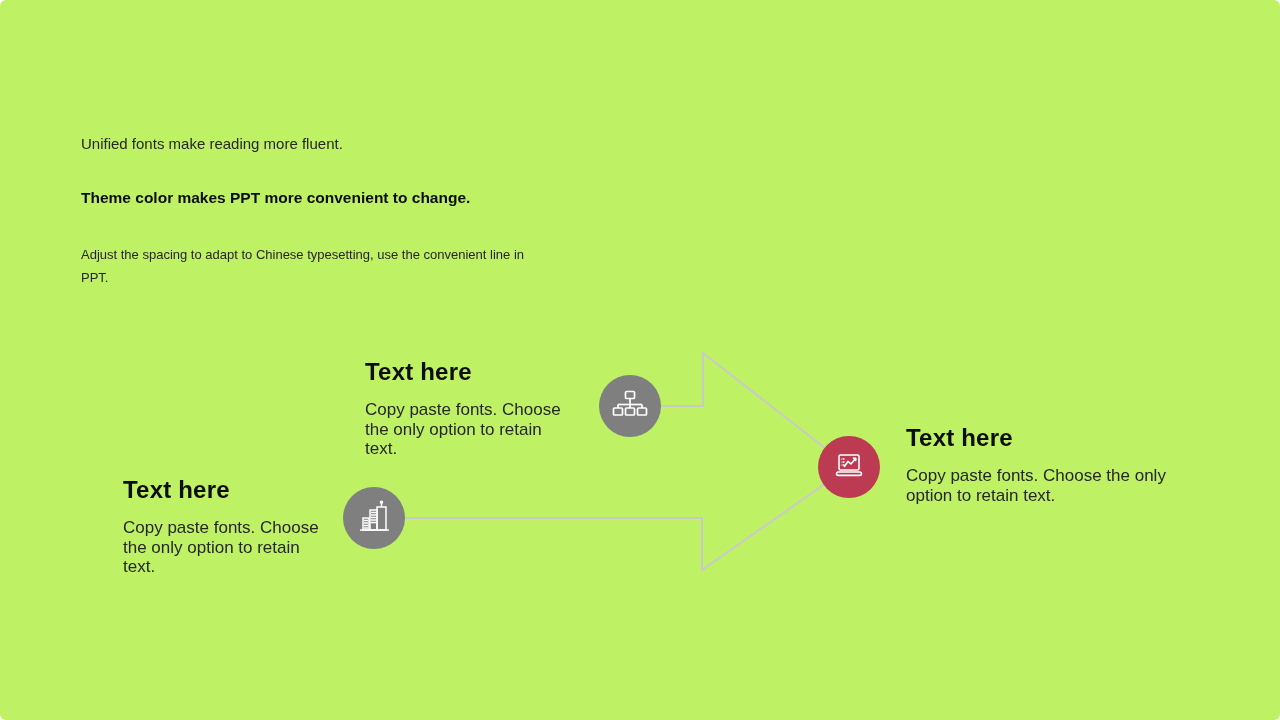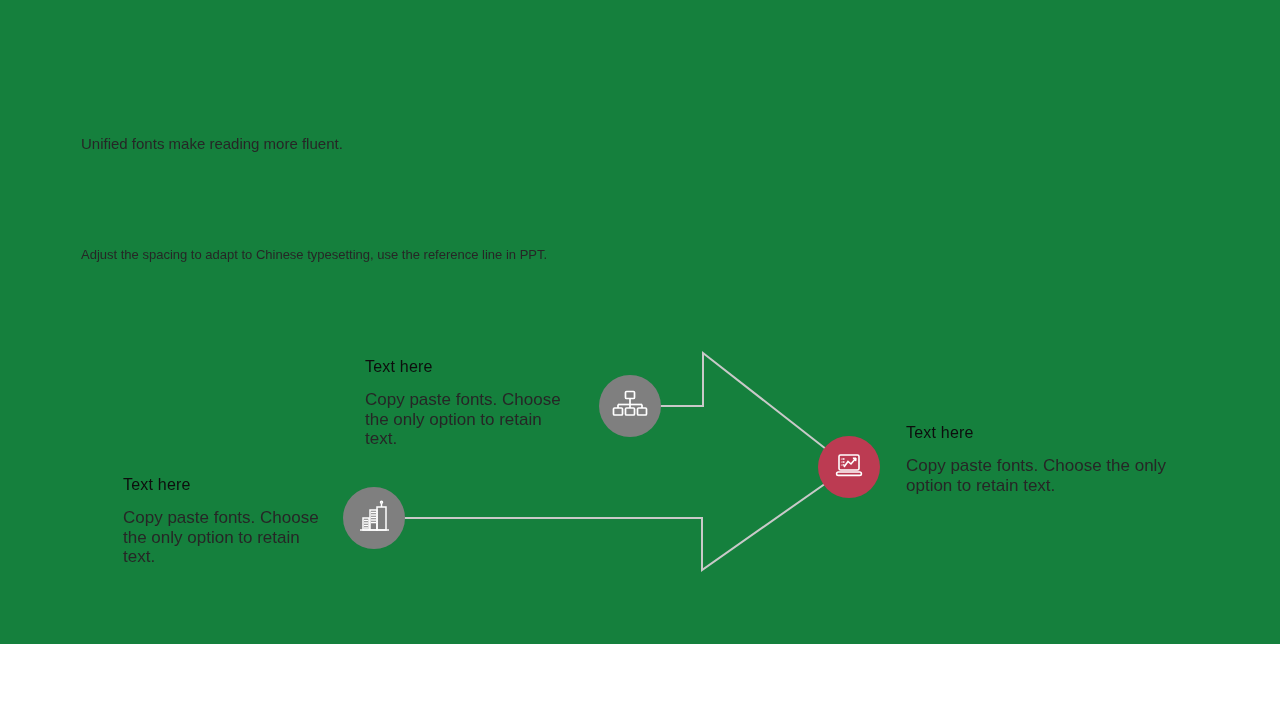--- a/index.html
+++ b/index.html
@@ -1,27 +1,27 @@
 <!DOCTYPE html>
 <html><head>
 <meta charset="utf-8">
 <style>
   html,body { margin:0; padding:0; background:#fff; }
   .slide {
-    position:relative; width:1280px; height:644px; background:#15803d;
-    font-family:"Liberation Sans", sans-serif; overflow:hidden;
+    position:relative; width:1280px; height:720px; background:#bef264;
+    font-family:"Liberation Sans", sans-serif; overflow:hidden;border-radius:6px;
   }
   
   .intro-line1 { position:absolute; left:81px; top:135px; margin:0; font-size:15px; color:#262626; }
   .intro-line2 { position:absolute; left:81px; top:189px; margin:0; font-size:15.5px; font-weight:700; color:#0d0d0d; }
   .intro-line3 { position:absolute; left:81px; top:243px; margin:0; width:468px; font-size:13px; line-height:23px; color:#262626; }
 
   
   .card { position:absolute; }
-  .card h3 { margin:0 0 14px 0; font-size:16px; font-weight:400; color:#0d0d0d; letter-spacing:0.2px; }
+  .card h3 { margin:0 0 14px 0; font-size:24px; font-weight:700; color:#0d0d0d; letter-spacing:0.2px; }
   .card p  { margin:0; font-size:17px; line-height:19.5px; color:#262626; }
   .card-top   { left:365px; top:358px; width:210px; }
   .card-left  { left:123px; top:476px; width:210px; }
   .card-right { left:906px; top:424px; width:262px; }
   .card-right p { margin-top:3px; }
 
   
   .connectors { position:absolute; left:0; top:0; z-index:1; }
 
   
@@ -29,21 +29,22 @@
   .badge-org      { left:599px; top:375px; }
   .badge-building { left:343px; top:487px; }
   .badge-laptop   { left:818px; top:436px; }
 </style>
 </head>
 <body>
 
 <div class="slide">
 
   <p class="intro-line1">Unified fonts make reading more fluent.</p>
-  <p class="intro-line3">Adjust the spacing to adapt to Chinese typesetting, use the reference line in PPT.</p>
+  <p class="intro-line2">Theme color makes PPT more convenient to change.</p>
+  <p class="intro-line3">Adjust the spacing to adapt to Chinese typesetting, use the convenient line in PPT.</p>
 
   <svg class="connectors" width="1280" height="720" viewBox="0 0 1280 720">
     <path d="M630,406 H703 V353 L849,467" fill="none" stroke-width="2" stroke="#C9C9C9"></path>
     <path d="M374,518 H702 V570 L849,467" fill="none" stroke-width="2" stroke="#C9C9C9"></path>
   </svg>
 
   <div class="card card-top">
     <h3>Text here</h3>
     <p>Copy paste fonts. Choose the only option to retain text.</p>
   </div>

